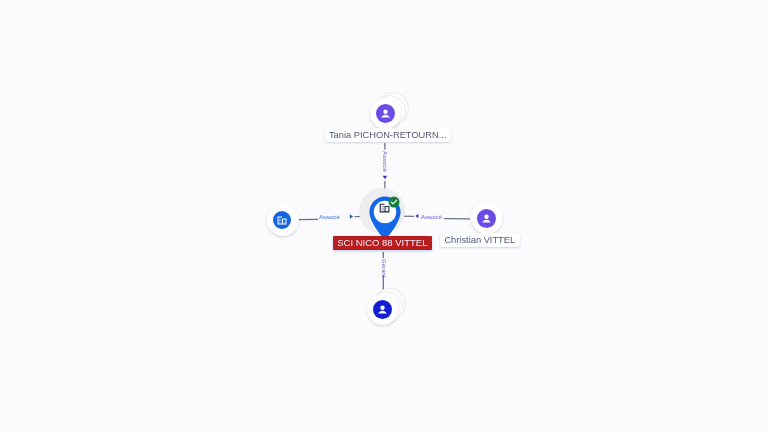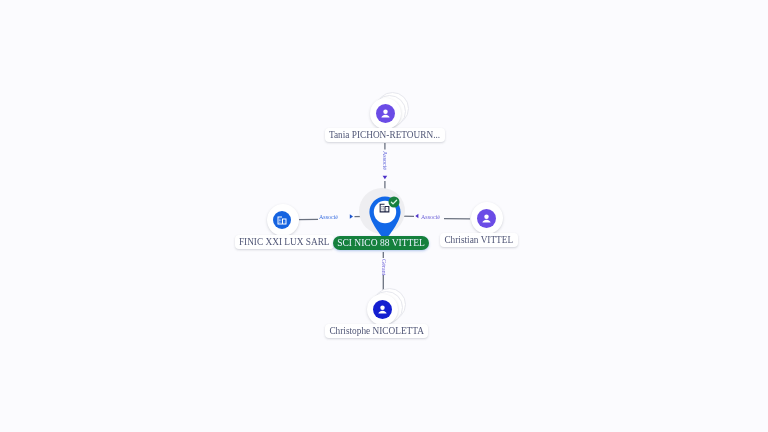--- a/index.html
+++ b/index.html
@@ -1,25 +1,25 @@
 <!DOCTYPE html>
 <html><head>
 <meta charset="utf-8">
 <style>
   html,body{margin:0;padding:0;}
   body{width:768px;height:432px;background:#fbfbfe;font-family:"Liberation Sans",sans-serif;overflow:hidden;}
-  #stage{position:relative;width:640px;height:432px;background:#fbfbfe;font-family:Liberation Serif, serif;}
+  #stage{position:relative;width:640px;height:432px;background:#fbfbfe;}
   svg#edges{position:absolute;left:0;top:0;width:768px;height:432px;}
   .nodewrap{position:absolute;}
   .disc{position:absolute;border-radius:50%;background:#fff;box-shadow:0 1px 2.5px rgba(60,64,82,.22);}
   .ghost{position:absolute;border-radius:50%;background:#fff;border:.7px solid #e7e8ee;}
   .iconcirc{position:absolute;border-radius:50%;display:flex;align-items:center;justify-content:center;}
   .lbl{position:absolute;white-space:nowrap;font-size:9.3px;line-height:14.2px;height:14.2px;color:#515777;
        background:#fff;border-radius:4px;padding:0 4.4px;box-shadow:0 1px 2.2px rgba(70,74,92,.22);}
-  .lbl.sel{background:#15803d;color:#eaf2ff;font-size:9.5px;border-radius:7px;padding:0 4.2px;
+  .lbl.sel{background:#b91c1c;color:#eaf2ff;font-size:9.5px;border-radius:1px;padding:0 4.2px;
        box-shadow:0 1px 2.6px rgba(30,90,200,.33);}
   .elabel{position:absolute;font-size:6px;line-height:7px;white-space:nowrap;color:#5b76d8;}
   .elabel.vert{transform-origin:0 0;}
 </style>
 </head>
 <body>
 
 <div id="stage">
 
   <svg id="edges" viewBox="0 0 768 432">
@@ -58,21 +58,20 @@
   <div class="lbl" style="left:324.5px;top:128px;"><span>Tania PICHON-RETOURN...</span></div>
 
   <div class="nodewrap" style="left:266.5px;top:204px;width:32px;height:32px;">
     <div class="disc" style="left:0;top:0;width:32px;height:32px;"></div>
     <div class="iconcirc" style="left:6.5px;top:6.5px;width:18px;height:18px;background:#1563e0;">
       <svg width="12" height="12" viewBox="0 0 24 24">
           <path d="M3 21V5h9v4h9v12H3zm2-2h7V7H5v12zm9 0h5v-8h-5v8zM6.5 9.5h1.5V11H6.5V9.5zm2.5 0h1.5V11H9V9.5zm-2.5 3h1.5V14H6.5v-1.5zm2.5 0h1.5V14H9v-1.5zm-2.5 3h1.5V17H6.5v-1.5zm2.5 0h1.5V17H9v-1.5zm6.5-1h1.5V14h-1.5v-.5zm0 3h1.5V17h-1.5v-1.5z" fill="#fff"></path>
         </svg>
     </div>
   </div>
-  <div class="lbl" style="left:234.5px;top:234.5px;"><span>FINIC XXI LUX SARL</span></div>
 
   <div class="nodewrap" style="left:470.5px;top:202px;width:32px;height:32px;">
     <div class="disc" style="left:0;top:0;width:32px;height:32px;"></div>
     <div class="iconcirc" style="left:6.5px;top:6.5px;width:19px;height:19px;background:#6b4ce6;">
       <svg width="13" height="13" viewBox="0 0 24 24">
           <circle cx="12" cy="8.6" r="4.1" fill="#fff"></circle>
           <path d="M12 14.2c-4.2 0-7 2.6-7.6 5.4h15.2c-.6-2.8-3.4-5.4-7.6-5.4z" fill="#fff"></path>
         </svg>
     </div>
   </div>
@@ -82,21 +81,20 @@
     <div class="ghost" style="left:6px;top:-6px;width:31px;height:31px;"></div>
     <div class="ghost" style="left:3px;top:-3px;width:31px;height:31px;"></div>
     <div class="disc" style="left:0;top:0;width:31px;height:31px;"></div>
     <div class="iconcirc" style="left:6px;top:6px;width:19px;height:19px;background:#141fd0;">
       <svg width="13" height="13" viewBox="0 0 24 24">
           <circle cx="12" cy="8.6" r="4.1" fill="#fff"></circle>
           <path d="M12 14.2c-4.2 0-7 2.6-7.6 5.4h15.2c-.6-2.8-3.4-5.4-7.6-5.4z" fill="#fff"></path>
         </svg>
     </div>
   </div>
-  <div class="lbl" style="left:325px;top:324px;"><span>Christophe NICOLETTA</span></div>
 
   <div class="nodewrap" style="left:359px;top:188px;width:46px;height:48px;">
     <div style="position:absolute;left:0;top:0;width:46px;height:46px;border-radius:50%;background:#eeeef1;"></div>
     <svg width="34" height="46" viewBox="0 0 34 46" style="position:absolute;left:8.5px;top:7px;">
       <path d="M17 1.4c-8.6 0-15.6 7-15.6 15.6 0 9.6 12.1 24.3 15.6 28.3 3.5-4 15.6-18.7 15.6-28.3 0-8.6-7-15.6-15.6-15.6z" fill="#1268e8"></path>
       <circle cx="17" cy="17" r="11.2" fill="#fff"></circle>
     </svg>
     <svg width="13" height="13" viewBox="0 0 24 24" style="position:absolute;left:19px;top:13px;">
       <path d="M3 21V5h9v4h9v12H3zm2-2h7V7H5v12zm9 0h5v-8h-5v8zM6.5 9.5h1.5V11H6.5V9.5zm2.5 0h1.5V11H9V9.5zm-2.5 3h1.5V14H6.5v-1.5zm2.5 0h1.5V14H9v-1.5zm-2.5 3h1.5V17H6.5v-1.5zm2.5 0h1.5V17H9v-1.5zm6.5-1h1.5V14h-1.5v-.5zm0 3h1.5V17h-1.5v-1.5z" fill="#1e2544"></path>
     </svg>

